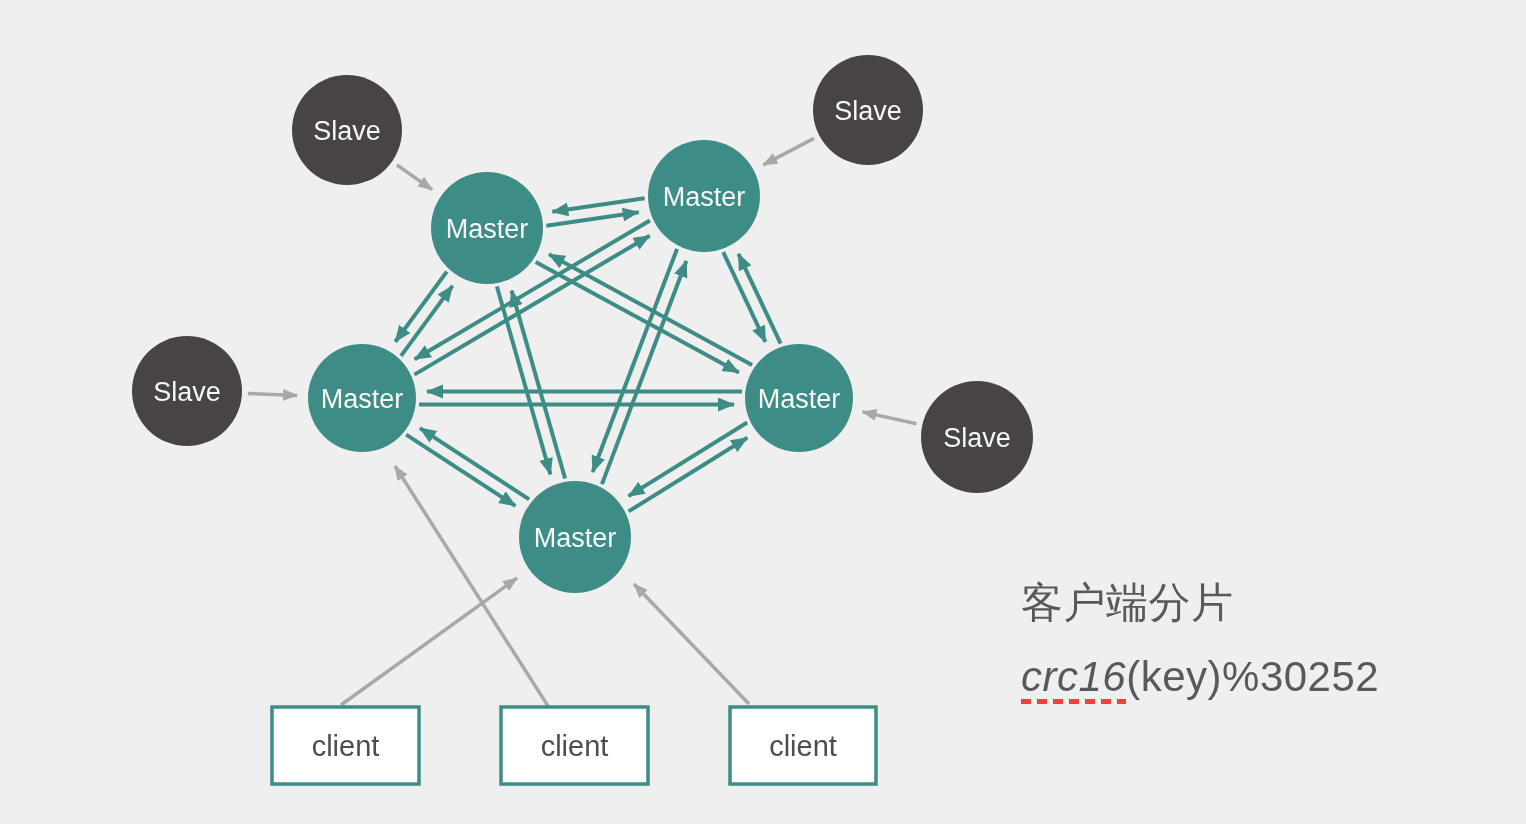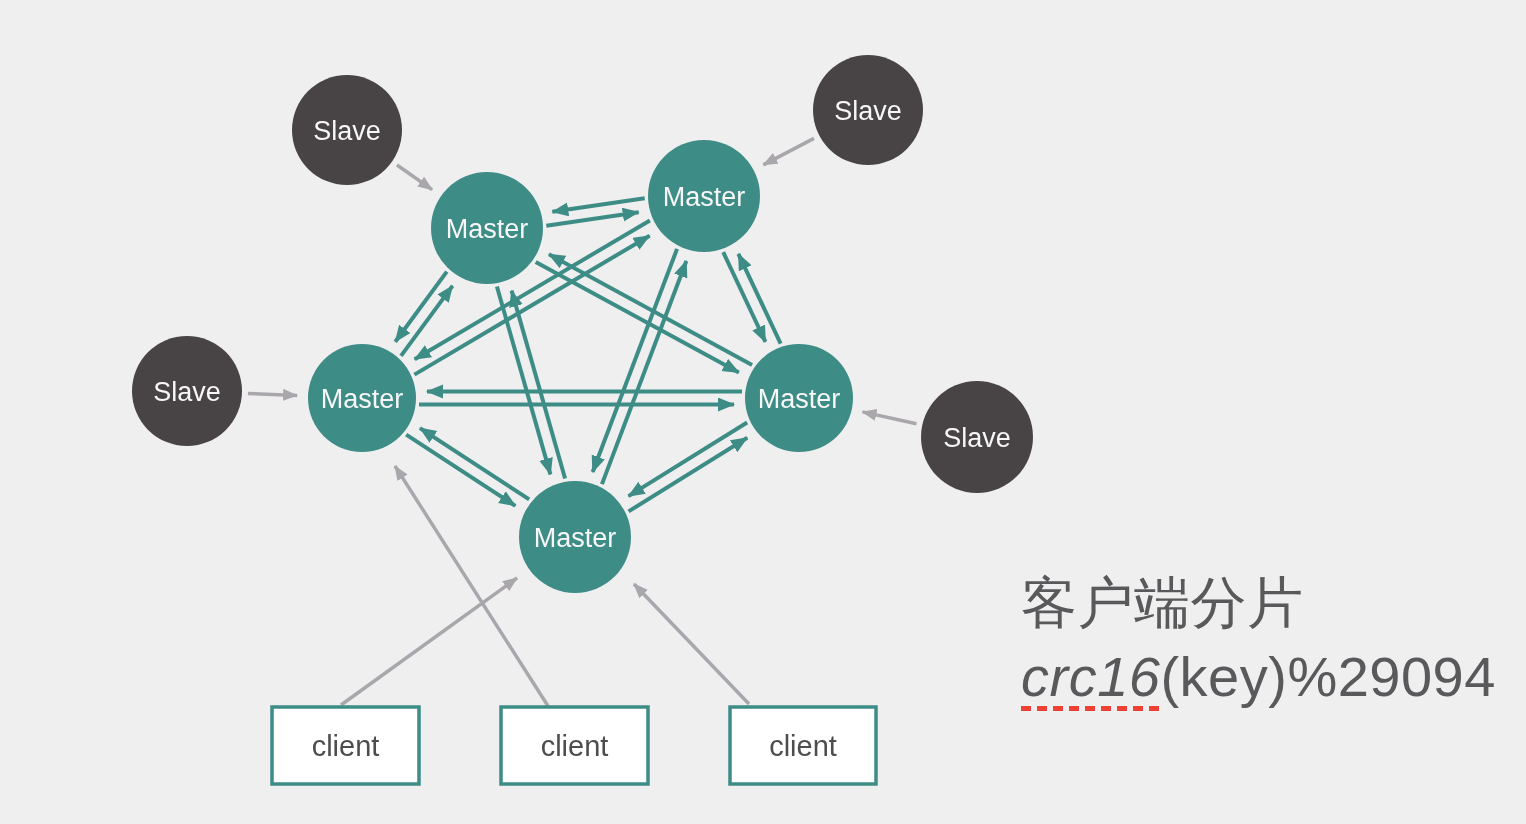--- a/index.html
+++ b/index.html
@@ -19,21 +19,21 @@
     left: 0;
     top: 0;
   }
   svg text {
     font-family: "Liberation Sans", sans-serif;
   }
   .annotation {
     position: absolute;
     left: 1021px;
     top: 566px;
-    font-size: 56px;
+    font-size: 42px;
     line-height: 74px;
     letter-spacing: 0.5px;
     white-space: nowrap;
   }
   .annotation .dashed-u {
     display: inline-block;
     padding-bottom: 6px;
     line-height: 1;
     font-style: italic;
   }
@@ -99,15 +99,15 @@
       <rect x="272" y="707" width="147" height="77" fill="#ffffff" stroke="#3d8c86" stroke-width="3.5"></rect>
       <text x="345.5" y="755.5" text-anchor="middle" font-size="29" fill="#4d4c4e">client</text>
       <rect x="501" y="707" width="147" height="77" fill="#ffffff" stroke="#3d8c86" stroke-width="3.5"></rect>
       <text x="574.5" y="755.5" text-anchor="middle" font-size="29" fill="#4d4c4e">client</text>
       <rect x="730" y="707" width="146" height="77" fill="#ffffff" stroke="#3d8c86" stroke-width="3.5"></rect>
       <text x="803" y="755.5" text-anchor="middle" font-size="29" fill="#4d4c4e">client</text>
     </svg>
 
   <div class="annotation" style="color: rgb(89, 89, 91);">
     <div>客户端分片</div>
-    <div><span class="dashed-u" id="crcSpan" style="background: repeating-linear-gradient(to right, rgb(238, 65, 53) 0px, rgb(238, 65, 53) 10px, transparent 10px, transparent 16px) left bottom / 100% 5px no-repeat;">crc16</span><span>(key)%29094</span></div>
+    <div><span class="dashed-u" id="crcSpan" style="background: repeating-linear-gradient(to right, rgb(238, 65, 53) 0px, rgb(238, 65, 53) 10px, transparent 10px, transparent 16px) left bottom / 100% 5px no-repeat;">crc16</span><span>(key)%30252</span></div>
   </div>
 </div>
 
 </body></html>

